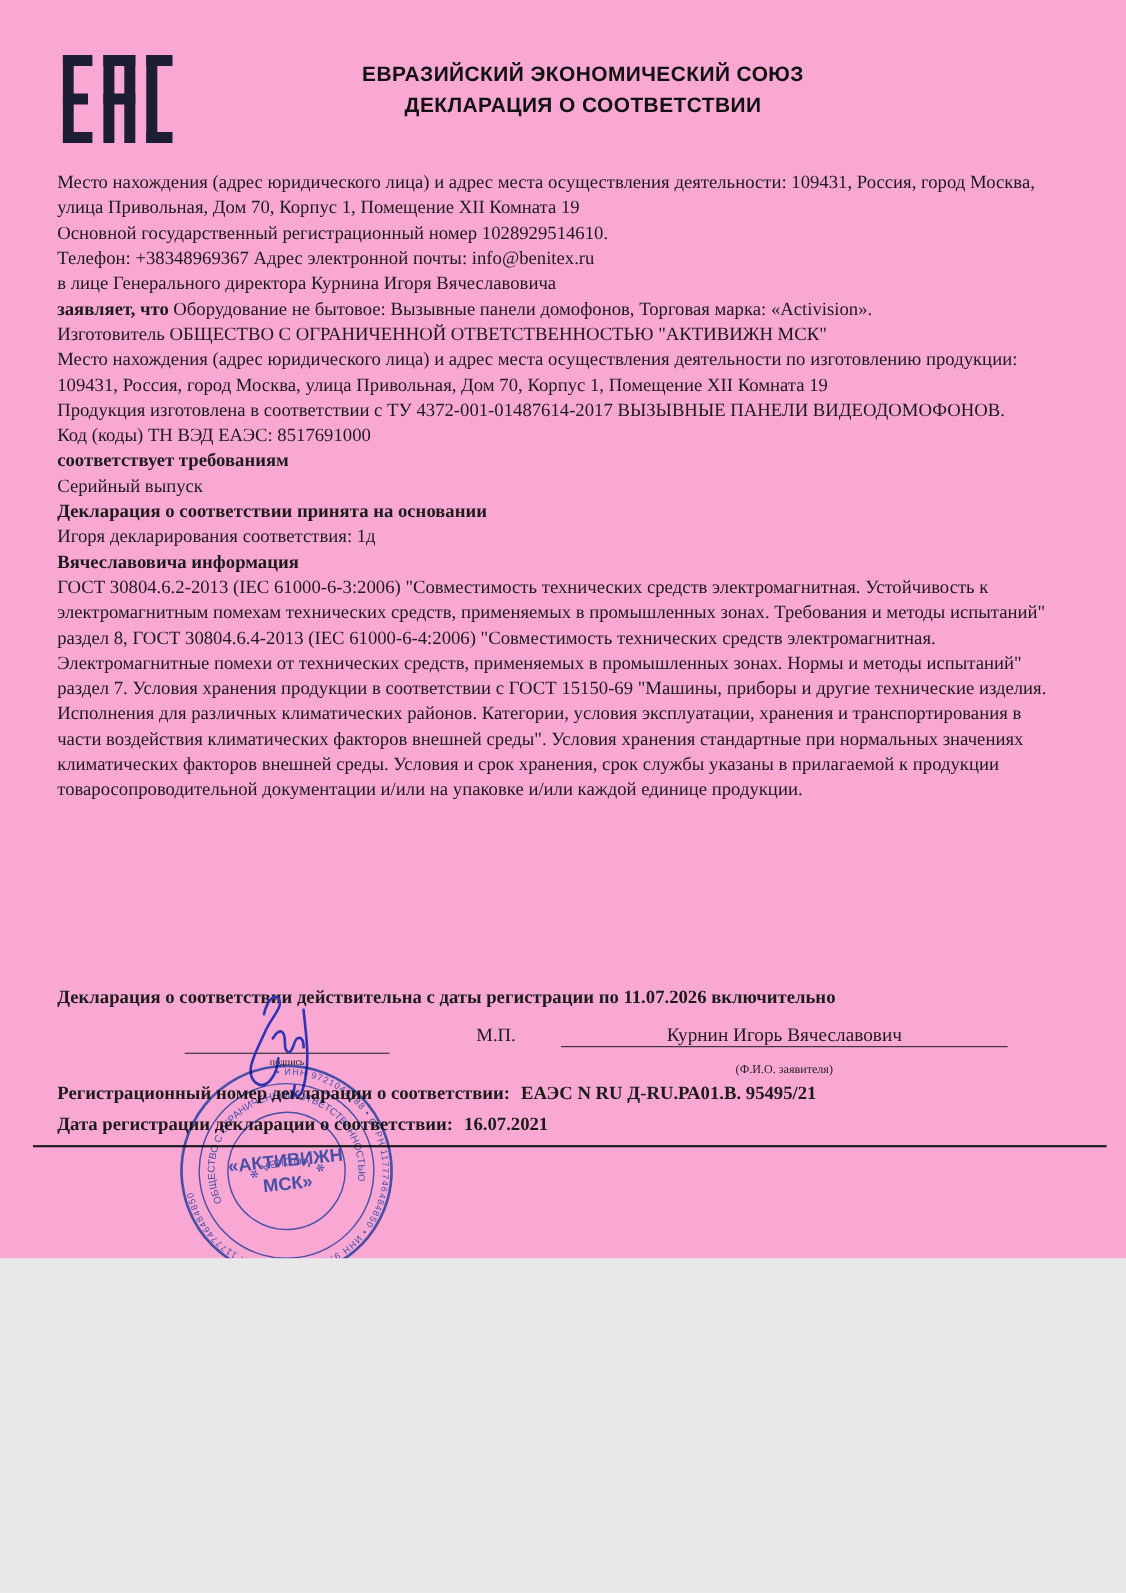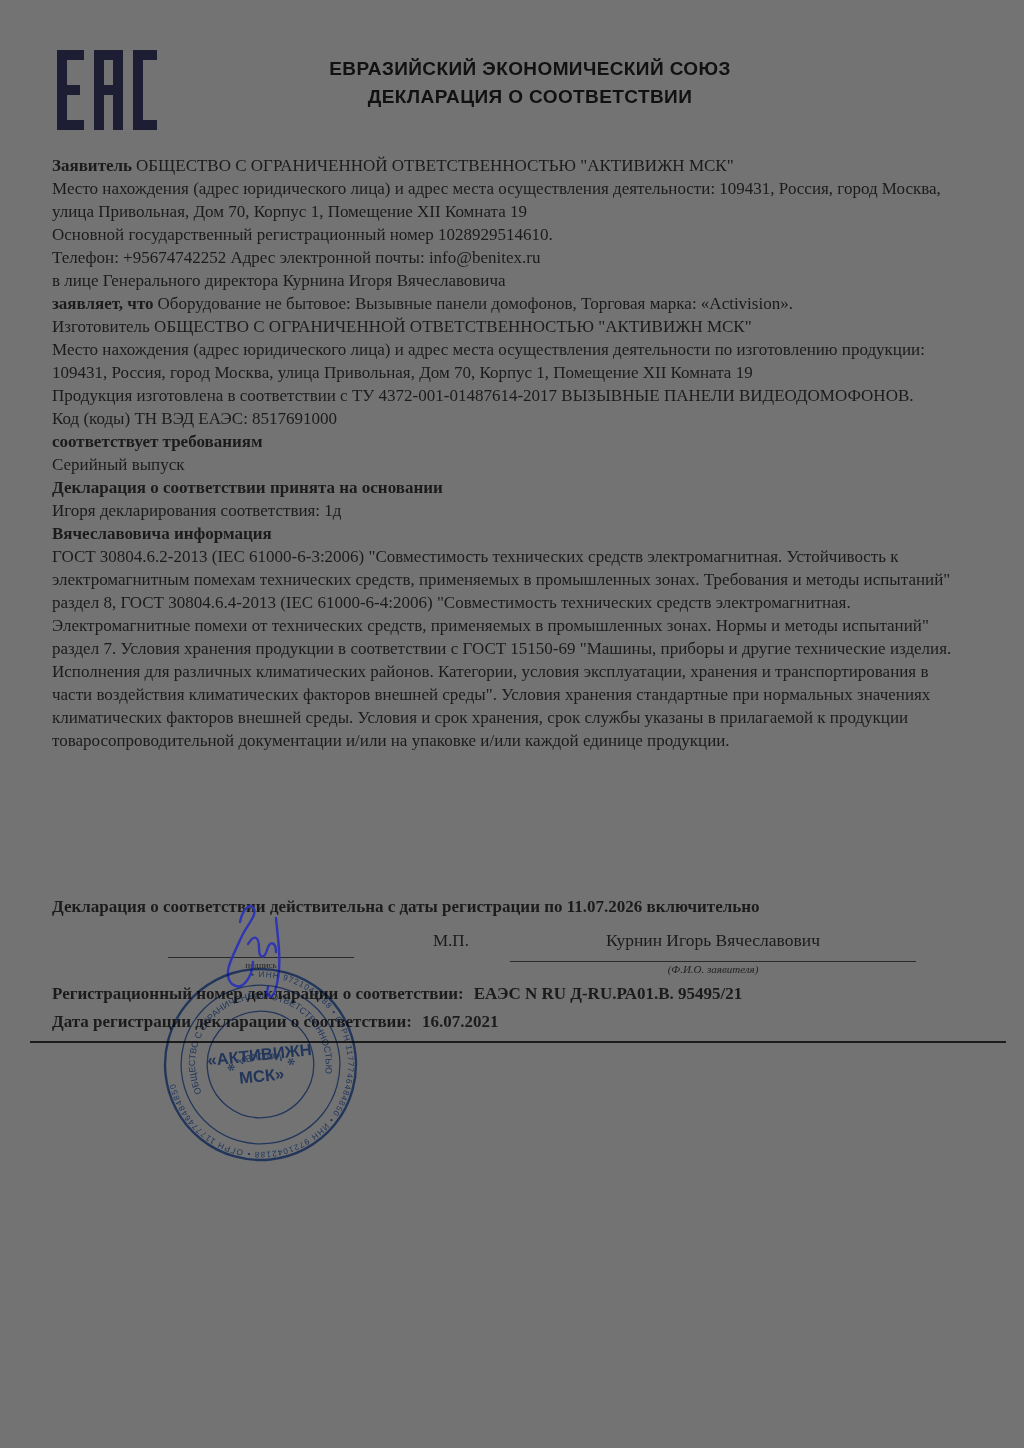--- a/index.html
+++ b/index.html
@@ -1,20 +1,20 @@
 <!DOCTYPE html>
 <html><head>
 <meta charset="utf-8">
 <style>
   html,body{margin:0;padding:0;background:#e8e8e8;}
   .page{
     position:relative;
-    width:1024px;height:1448px;
+    width:1024px;height:1144px;
     margin:0 auto;
-    background:#737373;
+    background:#f9a8d4;
     overflow:hidden;
     font-family:"Liberation Serif", serif;
     color:#1b1b1b;
   }
   
   .eac-logo{position:absolute;left:57px;top:50px;width:100px;height:80px;}
   .title-block{
     position:absolute;left:36px;top:55px;width:988px;
     text-align:center;
     font-family:"Liberation Sans", sans-serif;
@@ -39,23 +39,23 @@
     border-top:1.6px solid #2a2a2a;height:0;
   }
   .sig-caption{
     position:absolute;left:168px;top:960px;width:186px;
     text-align:center;font-size:9px;color:#222;
   }
   .mp-label{position:absolute;left:433px;top:931px;font-size:17px;}
   .name-block{position:absolute;left:510px;top:930px;width:406px;text-align:center;}
   .name-value{
     font-size:17.5px;display:block;
-    border-bottom:1.6px solid #2a2a2a;padding-bottom:10px;
+    border-bottom:1.6px solid #2a2a2a;padding-bottom:0;
   }
-  .name-caption{font-size:11px;display:block;margin-top:1px;color:#222;font-style:italic;}
+  .name-caption{font-size:11px;display:block;margin-top:14px;color:#222;}
   .handwritten-signature{position:absolute;left:196px;top:896px;width:118px;height:116px;z-index:4;}
   
   .reg-line{position:absolute;left:52px;font-size:17px;font-weight:bold;white-space:nowrap;}
   .reg-number{top:984px;}
   .reg-date{top:1012px;}
   .reg-line .val{margin-left:10px;}
   
   .bottom-rule{
     position:absolute;left:30px;top:1041px;width:976px;height:0;
     border-top:2px solid #1c1c1c;
@@ -90,24 +90,23 @@
       <rect x="76" y="70" width="24" height="10"></rect>
     </g>
   </svg>
 
   <div class="title-block">
     <div>ЕВРАЗИЙСКИЙ ЭКОНОМИЧЕСКИЙ СОЮЗ</div>
     <div>ДЕКЛАРАЦИЯ О СООТВЕТСТВИИ</div>
   </div>
 
   <div class="doc-body">
-    <p><b>Заявитель</b><span>ОБЩЕСТВО С ОГРАНИЧЕННОЙ ОТВЕТСТВЕННОСТЬЮ "АКТИВИЖН МСК"</span></p>
     <p><b></b><span>Место нахождения (адрес юридического лица) и адрес места осуществления деятельности: 109431, Россия, город Москва, улица Привольная, Дом 70, Корпус 1, Помещение XII Комната 19</span></p>
     <p><b></b><span>Основной государственный регистрационный номер 1028929514610.</span></p>
-    <p><b></b><span>Телефон: +95674742252 Адрес электронной почты: info@benitex.ru</span></p>
+    <p><b></b><span>Телефон: +38348969367 Адрес электронной почты: info@benitex.ru</span></p>
     <p><b></b><span>в лице Генерального директора Курнина Игоря Вячеславовича</span></p>
     <p><b>заявляет, что</b><span>Оборудование не бытовое: Вызывные панели домофонов, Торговая марка: «Activision».</span></p>
     <p><b></b><span>Изготовитель ОБЩЕСТВО С ОГРАНИЧЕННОЙ ОТВЕТСТВЕННОСТЬЮ "АКТИВИЖН МСК"</span></p>
     <p><b></b><span>Место нахождения (адрес юридического лица) и адрес места осуществления деятельности по изготовлению продукции: 109431, Россия, город Москва, улица Привольная, Дом 70, Корпус 1, Помещение XII Комната 19</span></p>
     <p><b></b><span>Продукция изготовлена в соответствии с ТУ 4372-001-01487614-2017 ВЫЗЫВНЫЕ ПАНЕЛИ ВИДЕОДОМОФОНОВ.</span></p>
     <p><b></b><span>Код (коды) ТН ВЭД ЕАЭС: 8517691000</span></p>
     <p><b>соответствует требованиям</b><span></span></p>
     <p><b></b><span>Серийный выпуск</span></p>
     <p><b>Декларация о соответствии принята на основании</b><span></span></p>
     <p><b></b><span>Игоря декларирования соответствия: 1д</span></p>

